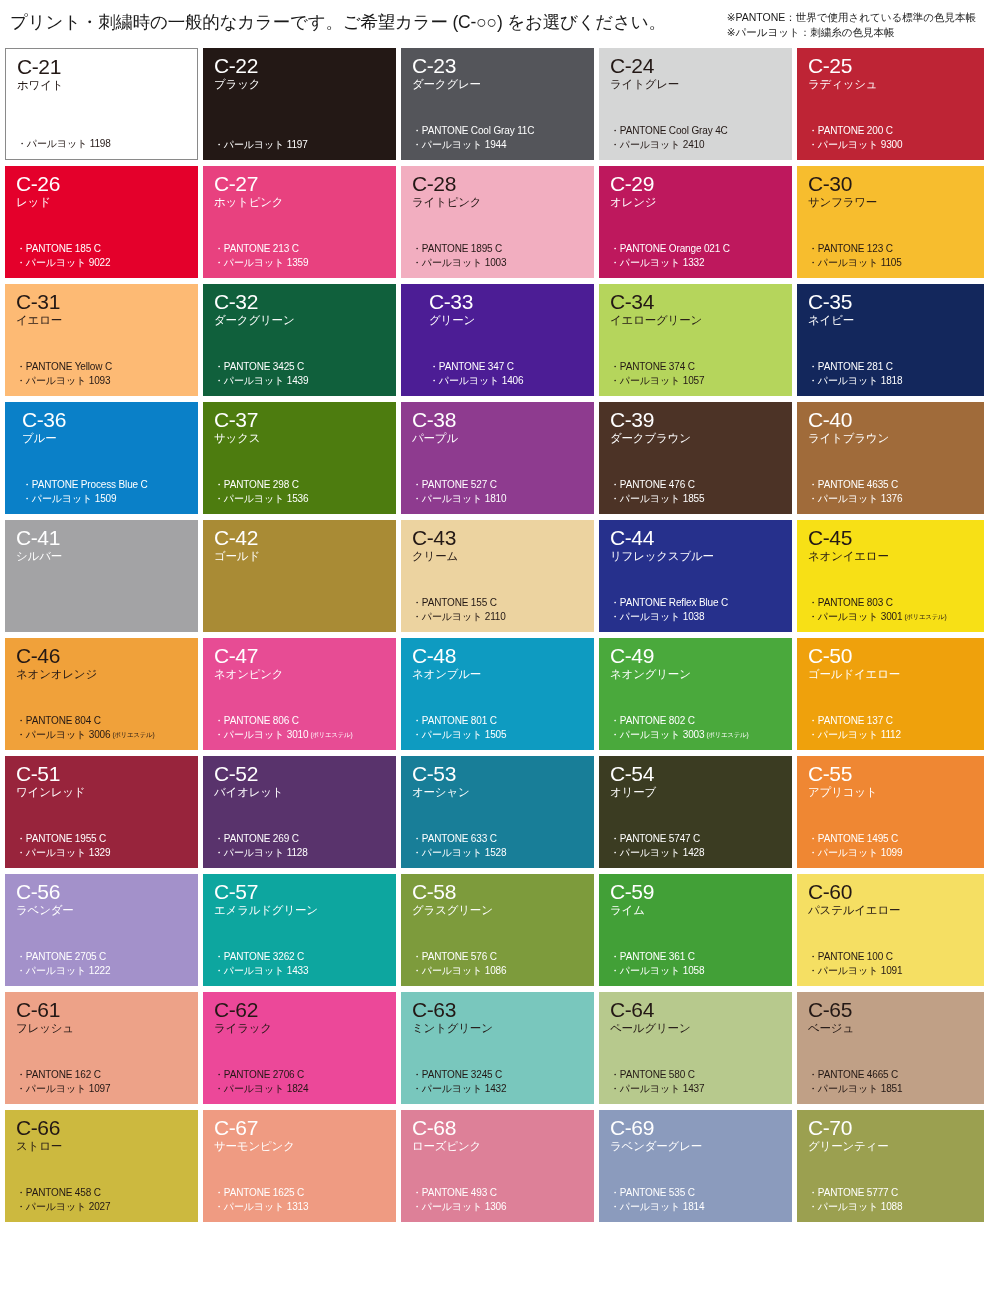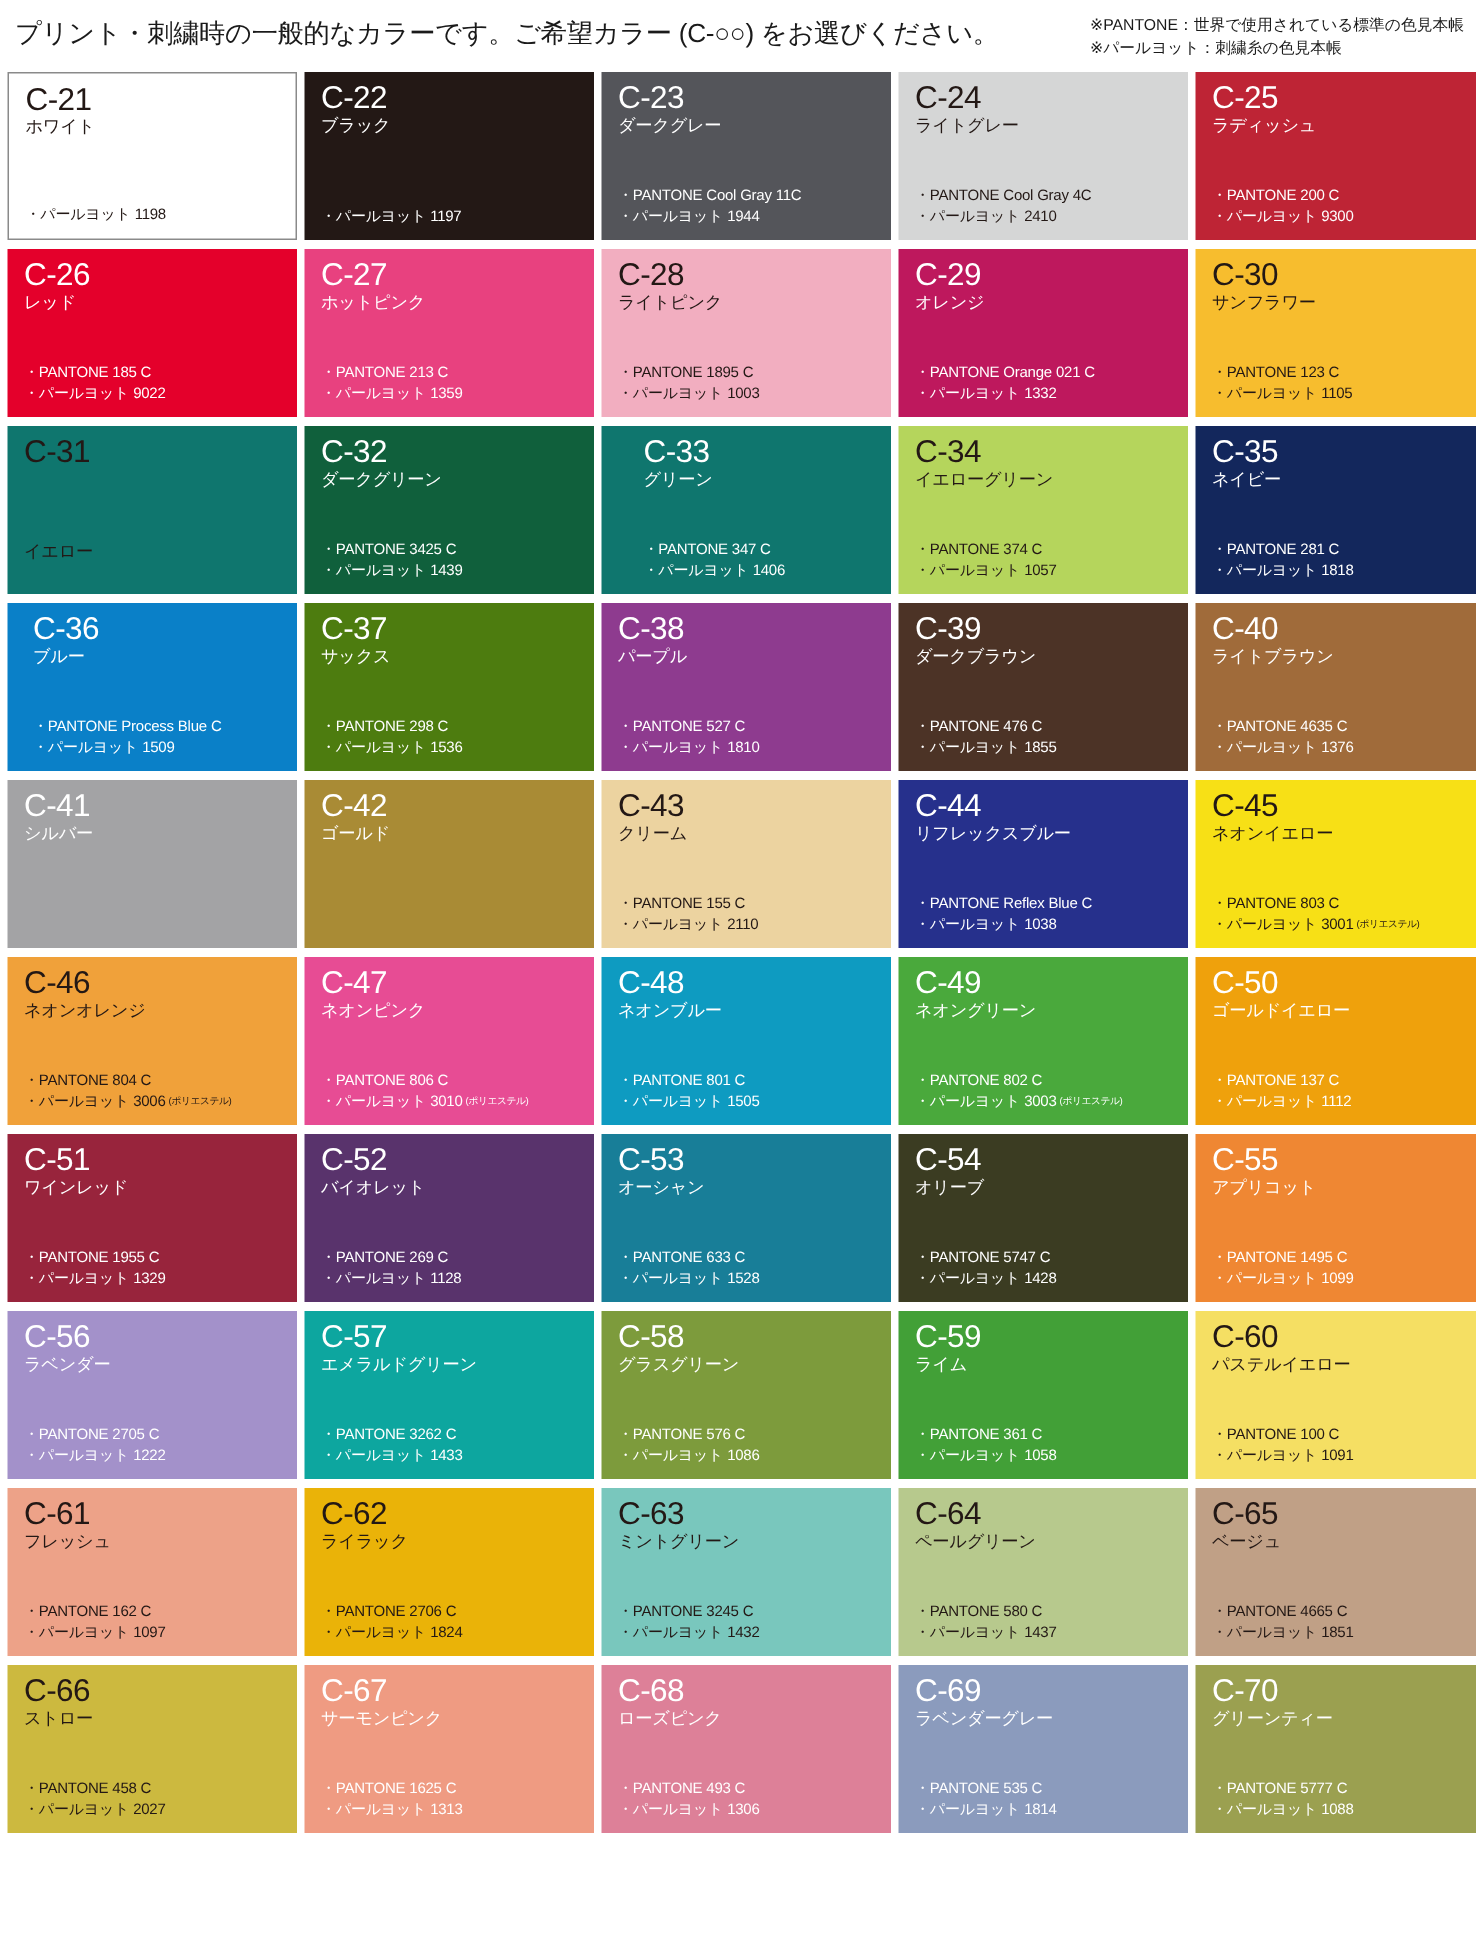--- a/index.html
+++ b/index.html
@@ -178,37 +178,37 @@
         </div>
       </div>
       <div class="swatch" style="background: rgb(247, 189, 46); color: rgb(35, 24, 21);">
         <div class="code">C-30</div>
         <div class="cname">サンフラワー</div>
         <div class="specs">
           <div class="spec">・PANTONE 123 C</div>
           <div class="spec"><span>・パールヨット 1105</span></div>
         </div>
       </div>
-      <div class="swatch" style="background: #0f766e; color: rgb(35, 24, 21); gap: 48px;">
+      <div class="swatch" style="background: #fdba74; color: rgb(35, 24, 21);">
         <div class="code">C-31</div>
         <div class="cname">イエロー</div>
         <div class="specs">
           <div class="spec">・PANTONE Yellow C</div>
           <div class="spec"><span>・パールヨット 1093</span></div>
         </div>
       </div>
       <div class="swatch" style="background: rgb(16, 96, 60); color: rgb(255, 255, 255);">
         <div class="code">C-32</div>
         <div class="cname">ダークグリーン</div>
         <div class="specs">
           <div class="spec">・PANTONE 3425 C</div>
           <div class="spec"><span>・パールヨット 1439</span></div>
         </div>
       </div>
-      <div class="swatch" style="background: #0f766e; color: rgb(255, 255, 255); padding-left: 28px;">
+      <div class="swatch" style="background: #4c1d95; color: rgb(255, 255, 255); padding-left: 28px;">
         <div class="code">C-33</div>
         <div class="cname">グリーン</div>
         <div class="specs">
           <div class="spec">・PANTONE 347 C</div>
           <div class="spec"><span>・パールヨット 1406</span></div>
         </div>
       </div>
       <div class="swatch" style="background: rgb(181, 213, 92); color: rgb(35, 24, 21);">
         <div class="code">C-34</div>
         <div class="cname">イエローグリーン</div>
@@ -426,21 +426,21 @@
         </div>
       </div>
       <div class="swatch" style="background: rgb(237, 162, 136); color: rgb(35, 24, 21);">
         <div class="code">C-61</div>
         <div class="cname">フレッシュ</div>
         <div class="specs">
           <div class="spec">・PANTONE 162 C</div>
           <div class="spec"><span>・パールヨット 1097</span></div>
         </div>
       </div>
-      <div class="swatch" style="background: #eab308; color: rgb(35, 24, 21);">
+      <div class="swatch" style="background: #ec4899; color: rgb(35, 24, 21);">
         <div class="code">C-62</div>
         <div class="cname">ライラック</div>
         <div class="specs">
           <div class="spec">・PANTONE 2706 C</div>
           <div class="spec"><span>・パールヨット 1824</span></div>
         </div>
       </div>
       <div class="swatch" style="background: rgb(121, 199, 189); color: rgb(35, 24, 21);">
         <div class="code">C-63</div>
         <div class="cname">ミントグリーン</div>

